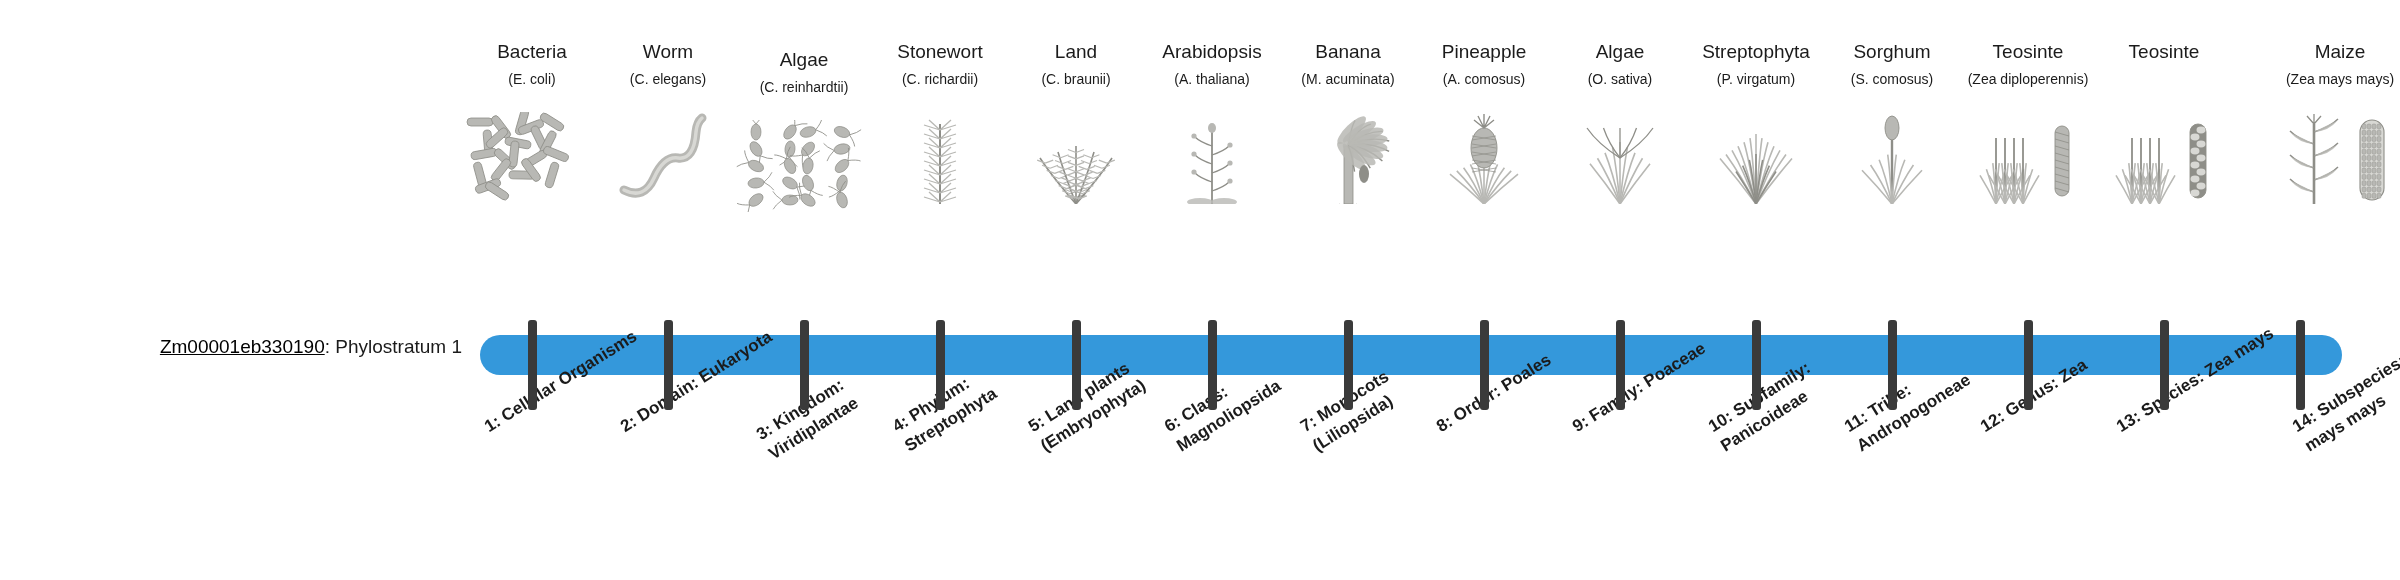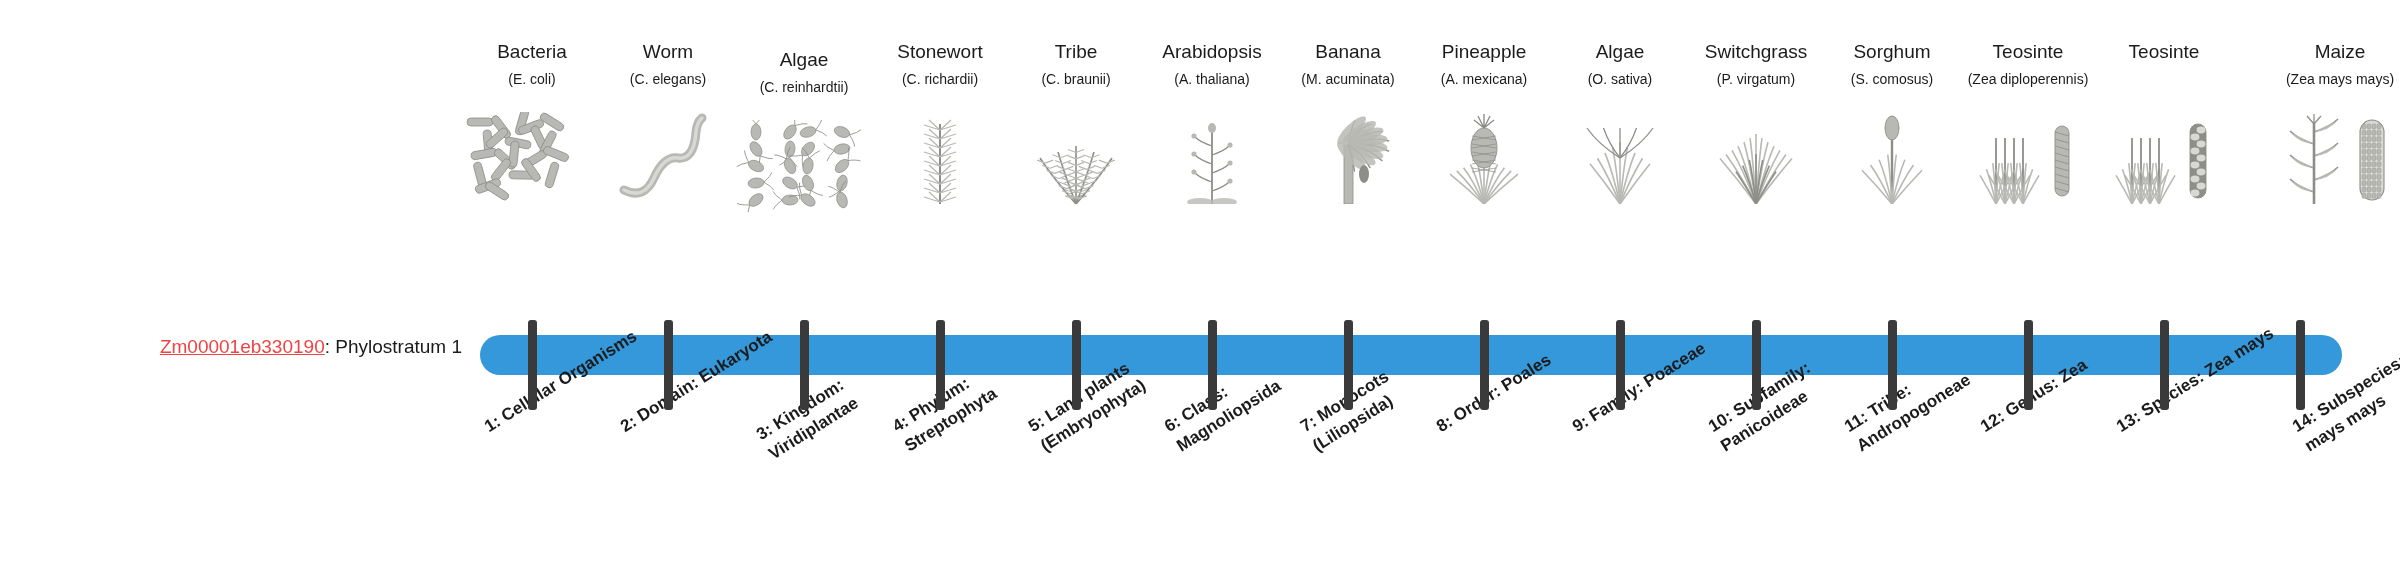--- a/index.html
+++ b/index.html
@@ -3,21 +3,21 @@
 <meta charset="utf-8">
 <style>
   html,body{margin:0;padding:0;background:#ffffff;}
   body{width:2400px;height:580px;overflow:hidden;
        font-family:"Liberation Sans","DejaVu Sans",sans-serif;color:#1b1b1b;}
   #stage{position:relative;width:2400px;height:580px;}
 
   
   #gene-label{position:absolute;left:42px;top:336px;width:420px;text-align:right;
               font-size:19px;line-height:22px;white-space:nowrap;color:#1b1b1b;}
-  #gene-label .gid{color:#ef4444;text-decoration:underline;cursor:pointer;}
+  #gene-label .gid{color:#000000;text-decoration:underline;cursor:pointer;}
 
   
   .col{position:absolute;top:0;width:140px;height:488px;}
   .common{position:absolute;top:40px;left:-12px;width:164px;text-align:center;
           font-size:19px;line-height:23px;color:#1b1b1b;}
   .latin{position:absolute;top:68px;left:-12px;width:164px;text-align:center;
          font-size:14px;line-height:22px;color:#1b1b1b;}
 
   
   .art{position:absolute;top:112px;left:0;width:140px;height:92px;
@@ -235,21 +235,21 @@
             <path d="M70 54 l-16 -5 M70 54 l16 -5 M70 54 l-11 -10 M70 54 l11 -10" stroke="#b8b8b4" stroke-width="1.3" fill="none"></path>
             <path d="M70 45 l-16 -5 M70 45 l16 -5 M70 45 l-11 -10 M70 45 l11 -10" stroke="#b8b8b4" stroke-width="1.3" fill="none"></path>
             <path d="M70 36 l-16 -5 M70 36 l16 -5 M70 36 l-11 -10 M70 36 l11 -10" stroke="#b8b8b4" stroke-width="1.3" fill="none"></path>
             <path d="M70 27 l-16 -5 M70 27 l16 -5 M70 27 l-11 -10 M70 27 l11 -10" stroke="#b8b8b4" stroke-width="1.3" fill="none"></path>
             <path d="M70 18 l-16 -5 M70 18 l16 -5 M70 18 l-11 -10 M70 18 l11 -10" stroke="#b8b8b4" stroke-width="1.3" fill="none"></path>
           </svg>
         </div>
         <div class="rank">4: Phylum: Streptophyta</div>
       </div>
       <div class="col" style="left: 1006px;">
-        <div class="common">Tribe</div>
+        <div class="common">Land</div>
         <div class="latin">(C. braunii)</div>
         <div class="art">
           <svg width="140" height="92" viewBox="0 0 140 92">
             <path d="M70 92 Q46 64.4 34 46" stroke="#8e8e88" stroke-width="1.6" fill="none"></path>
             <path d="M67.18518518518518 86.88888888888889 l-8 -3 M67.18518518518518 86.88888888888889 l8 -3" stroke="#b8b8b4" stroke-width="1.2" fill="none"></path>
             <path d="M64.07407407407408 81.77777777777777 l-8 -3 M64.07407407407408 81.77777777777777 l8 -3" stroke="#b8b8b4" stroke-width="1.2" fill="none"></path>
             <path d="M60.666666666666664 76.66666666666667 l-8 -3 M60.666666666666664 76.66666666666667 l8 -3" stroke="#b8b8b4" stroke-width="1.2" fill="none"></path>
             <path d="M56.96296296296296 71.55555555555556 l-8 -3 M56.96296296296296 71.55555555555556 l8 -3" stroke="#b8b8b4" stroke-width="1.2" fill="none"></path>
             <path d="M52.96296296296296 66.44444444444444 l-8 -3 M52.96296296296296 66.44444444444444 l8 -3" stroke="#b8b8b4" stroke-width="1.2" fill="none"></path>
             <path d="M48.666666666666664 61.333333333333336 l-8 -3 M48.666666666666664 61.333333333333336 l8 -3" stroke="#b8b8b4" stroke-width="1.2" fill="none"></path>
@@ -343,21 +343,21 @@
             <path d="M70 34 Q73.28512376584484 38.85970219454869 76.5702475316897 59.719404389097384" stroke="#8e8e88" stroke-width="1.4" fill="none"></path>
           <ellipse cx="73.28512376584484" cy="43.85970219454869" rx="19" ry="6" fill="#b8b8b4" opacity="0.85" transform="rotate(44.550000000000004 73.28512376584484 43.85970219454869)"></ellipse>
             <ellipse cx="86" cy="62" rx="5" ry="9" fill="#8e8e88"></ellipse>
             <path d="M62 92 l-8 5 M78 92 l8 5" stroke="#8e8e88" stroke-width="1" fill="none"></path>
           </svg>
         </div>
         <div class="rank">7: Monocots (Liliopsida)</div>
       </div>
       <div class="col" style="left: 1414px;">
         <div class="common">Pineapple</div>
-        <div class="latin">(A. mexicana)</div>
+        <div class="latin">(A. comosus)</div>
         <div class="art">
           <svg width="140" height="92" viewBox="0 0 140 92">
             <path d="M70 92 Q53 75.89999999999999 36 62.099999999999994" stroke="#b8b8b4" stroke-width="1.6" fill="none"></path>
             <path d="M70 92 Q56.4 72.68 42.8 58.88" stroke="#b8b8b4" stroke-width="1.6" fill="none"></path>
             <path d="M70 92 Q59.8 69.46 49.6 55.66" stroke="#b8b8b4" stroke-width="1.6" fill="none"></path>
             <path d="M70 92 Q63.2 66.24 56.4 52.44" stroke="#b8b8b4" stroke-width="1.6" fill="none"></path>
             <path d="M70 92 Q66.6 63.019999999999996 63.2 49.22" stroke="#b8b8b4" stroke-width="1.6" fill="none"></path>
             <path d="M70 92 Q70 59.8 70 46" stroke="#b8b8b4" stroke-width="1.6" fill="none"></path>
             <path d="M70 92 Q73.4 63.019999999999996 76.8 49.22" stroke="#b8b8b4" stroke-width="1.6" fill="none"></path>
             <path d="M70 92 Q76.8 66.24 83.6 52.44" stroke="#b8b8b4" stroke-width="1.6" fill="none"></path>
@@ -397,21 +397,21 @@
             <path d="M70 46 q-22 -14 -33 -30" stroke="#8e8e88" stroke-width="1.3" fill="none"></path>
             <path d="M70 46 q-11 -14 -16.5 -30" stroke="#8e8e88" stroke-width="1.3" fill="none"></path>
             <path d="M70 46 q0 -14 0 -30" stroke="#8e8e88" stroke-width="1.3" fill="none"></path>
             <path d="M70 46 q11 -14 16.5 -30" stroke="#8e8e88" stroke-width="1.3" fill="none"></path>
             <path d="M70 46 q22 -14 33 -30" stroke="#8e8e88" stroke-width="1.3" fill="none"></path>
           </svg>
         </div>
         <div class="rank">9: Family: Poaceae</div>
       </div>
       <div class="col" style="left: 1686px;">
-        <div class="common">Switchgrass</div>
+        <div class="common">Streptophyta</div>
         <div class="latin">(P. virgatum)</div>
         <div class="art">
           <svg width="140" height="92" viewBox="0 0 140 92">
             <path d="M70 92 Q52 67.5 34 46.5" stroke="#b8b8b4" stroke-width="1.6" fill="none"></path>
             <path d="M70 92 Q55 63.41666666666667 40 42.41666666666667" stroke="#b8b8b4" stroke-width="1.6" fill="none"></path>
             <path d="M70 92 Q58 59.333333333333336 46 38.333333333333336" stroke="#b8b8b4" stroke-width="1.6" fill="none"></path>
             <path d="M70 92 Q61 55.25 52 34.25" stroke="#b8b8b4" stroke-width="1.6" fill="none"></path>
             <path d="M70 92 Q64 51.16666666666667 58 30.16666666666667" stroke="#b8b8b4" stroke-width="1.6" fill="none"></path>
             <path d="M70 92 Q67 47.08333333333333 64 26.08333333333333" stroke="#b8b8b4" stroke-width="1.6" fill="none"></path>
             <path d="M70 92 Q70 43 70 22" stroke="#b8b8b4" stroke-width="1.6" fill="none"></path>

